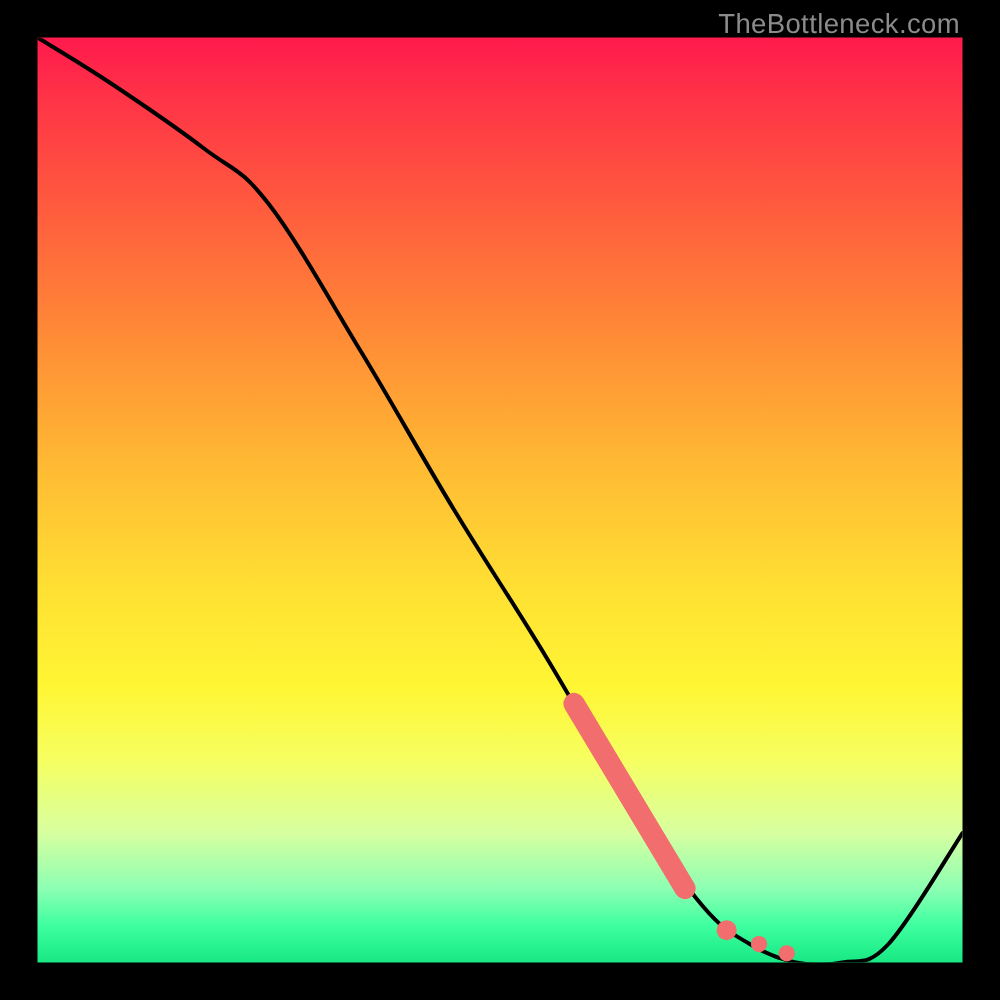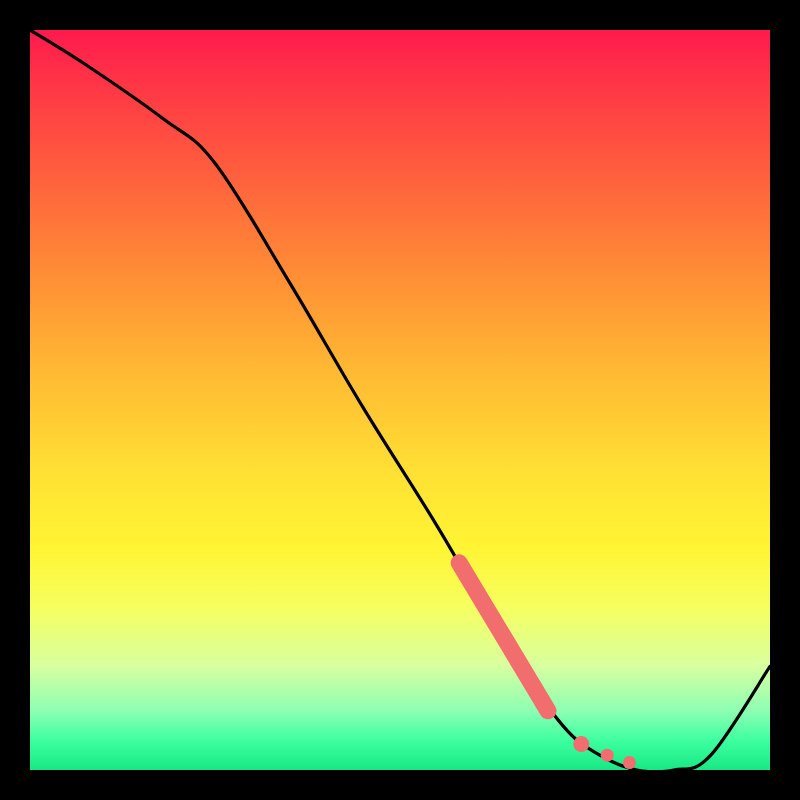--- a/index.html
+++ b/index.html
@@ -57,20 +57,21 @@
     left: 0;
     width: 740px;
     height: 740px;
   }
 </style>
 </head>
 <body>
 
 <div class="frame">
 
+  <div class="watermark">TheBottleneck.com</div>
 
   <div class="plot-area">
     <svg class="curve" viewBox="0 0 740 740">
 
       <path d="M 0,0 C 10.656,6.66 35.224000000000004,21.01600000000001 59.2,37 C 83.176,52.983999999999995 110.55599999999998,71.48399999999995 133.2,88.79999999999995 C 155.844,106.11599999999996 162.356,103.89600000000004 185,133.20000000000005 C 207.644,162.50400000000005 232.36,207.64399999999998 259,251.59999999999997 C 285.64,295.556 306.36,333.444 333,377.40000000000003 C 359.64,421.35600000000005 380.36000000000007,451.84399999999994 407.00000000000006,495.79999999999995 C 433.64000000000004,539.756 458.356,585.636 481,621.6 C 503.644,657.5640000000001 516.8159999999999,676.952 532.8,695.6 C 548.784,714.248 556.48,717.2080000000001 569.8000000000001,725.2 C 583.1200000000001,733.192 593.48,737.336 606.8,740 C 620.1199999999999,742.664 630.4799999999999,742.664 643.8,740 C 657.12,737.336 663.484,743.8480000000001 680.8000000000001,725.2 C 698.1160000000001,706.552 729.344,652.384 740,636.4" fill="none" stroke="#000" stroke-width="3.2" stroke-linejoin="round" stroke-linecap="round" id="main-path"></path>
 
       <path d="M 429.2,532.8 L 518,680.8" fill="none" stroke="#f26d6d" stroke-width="17" stroke-linecap="round" id="hl-path"></path>
 
       <g id="hl-dots">
           <circle cx="551.3" cy="714.1" r="8" fill="#f26d6d"></circle>

